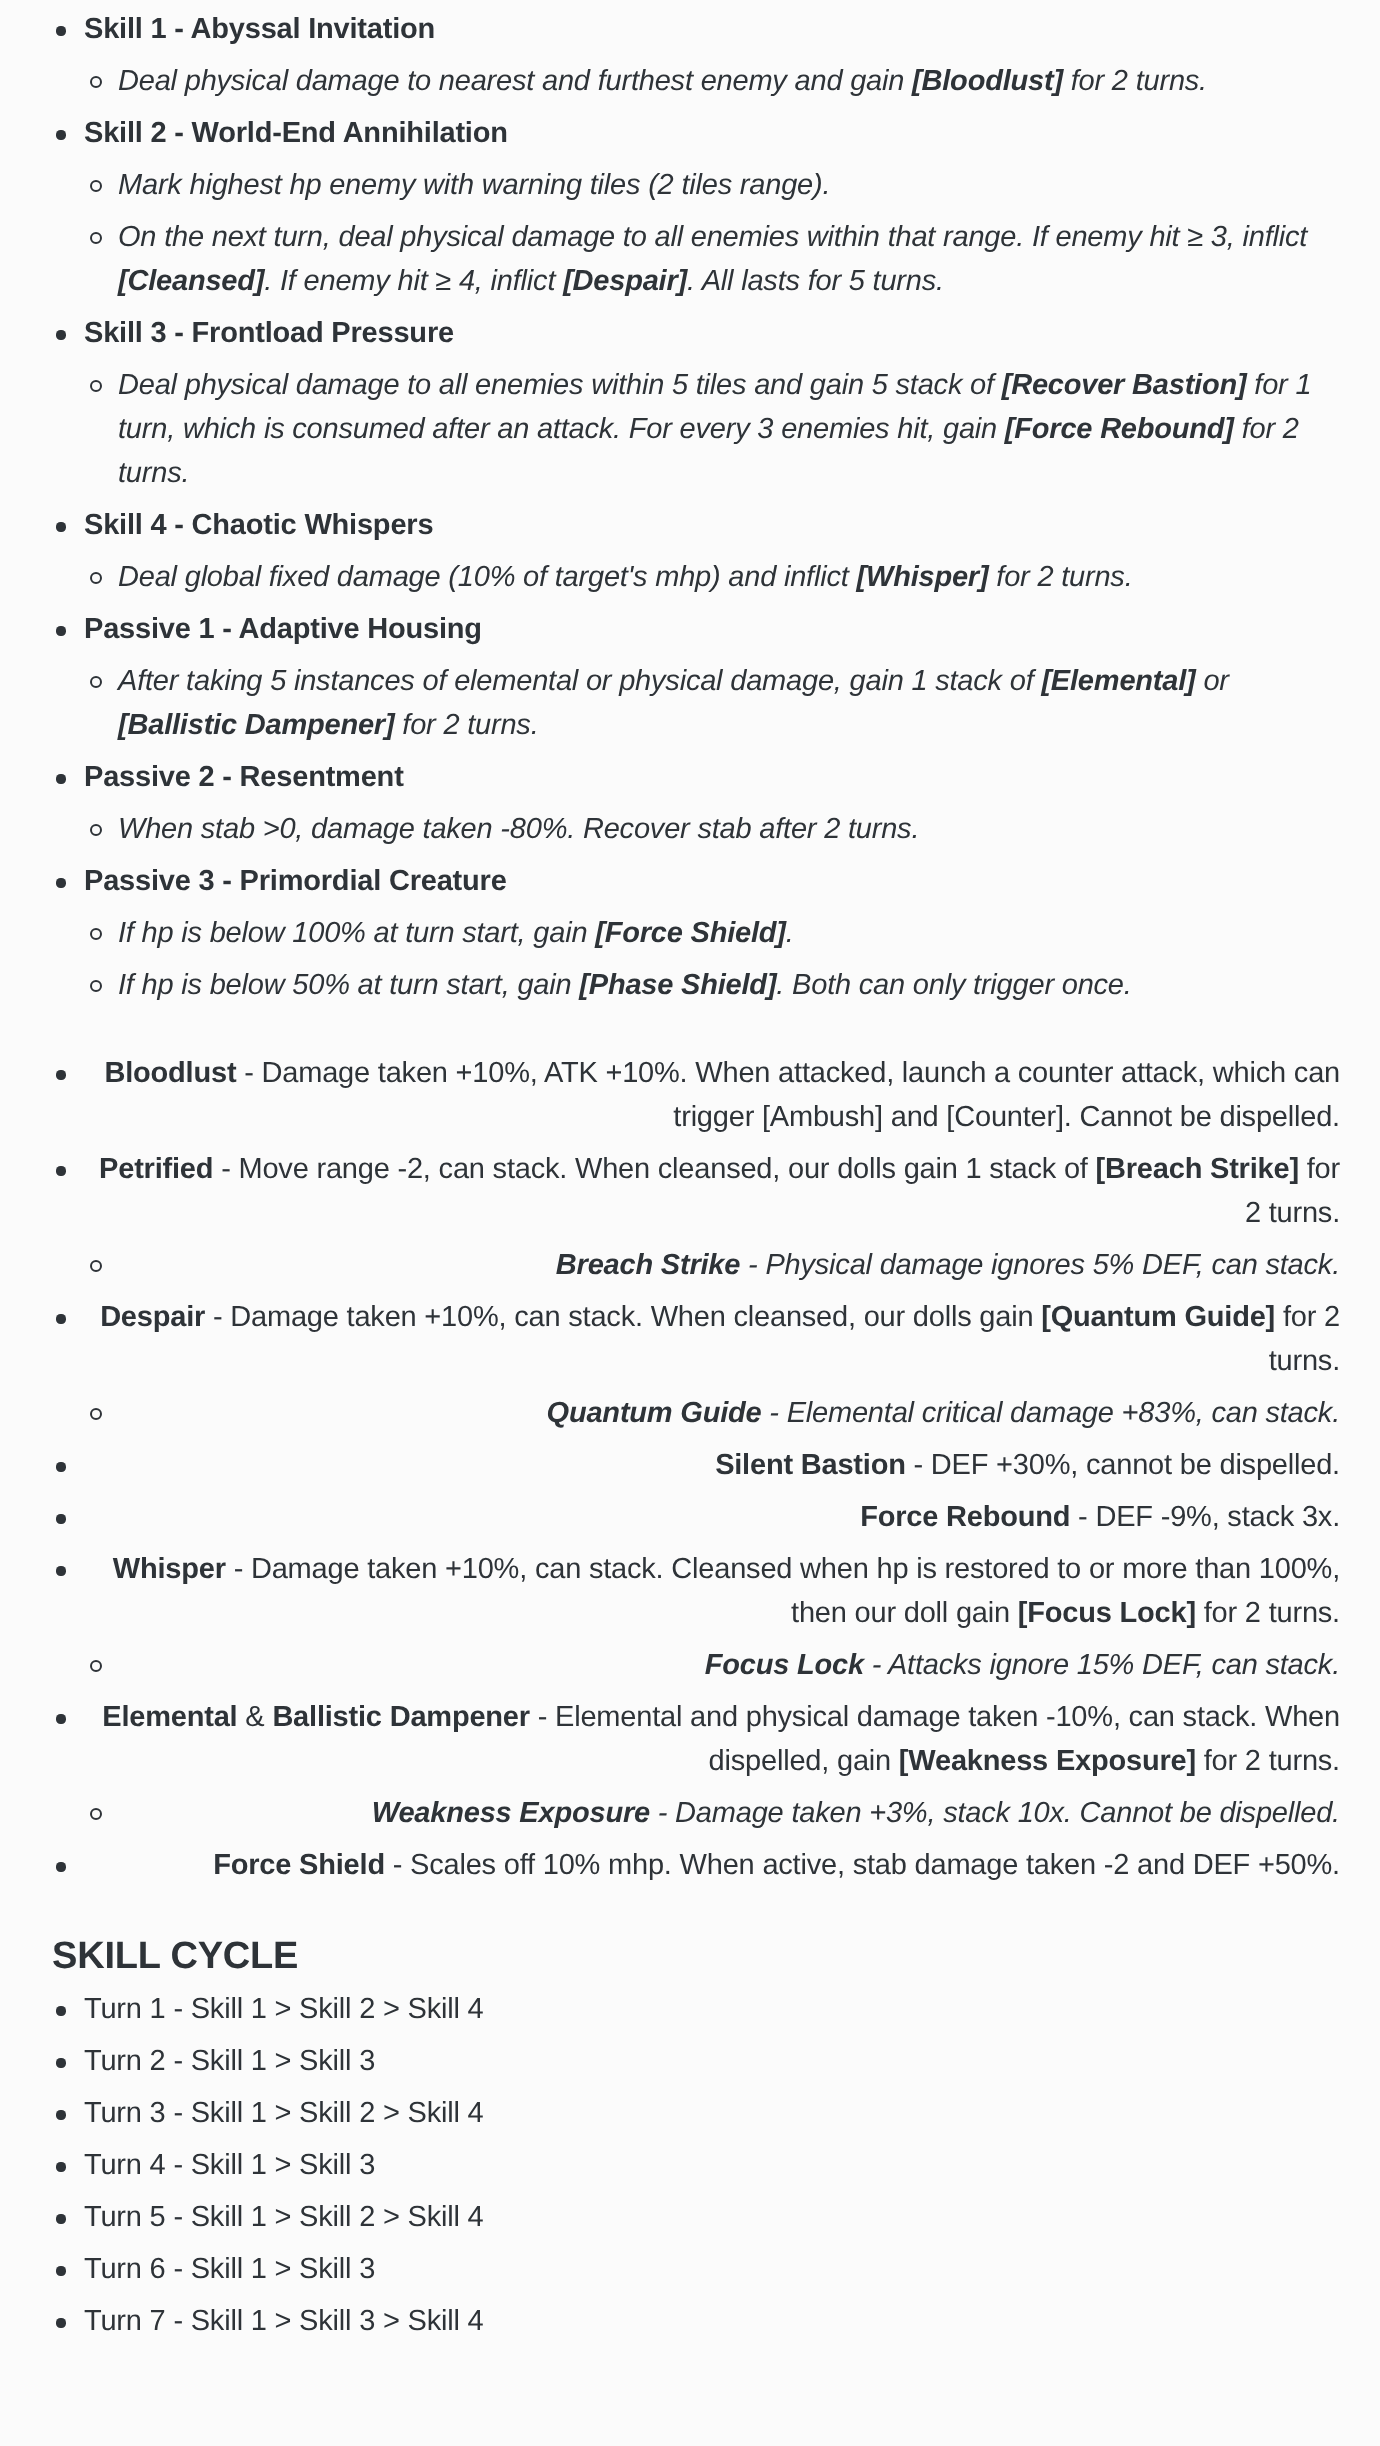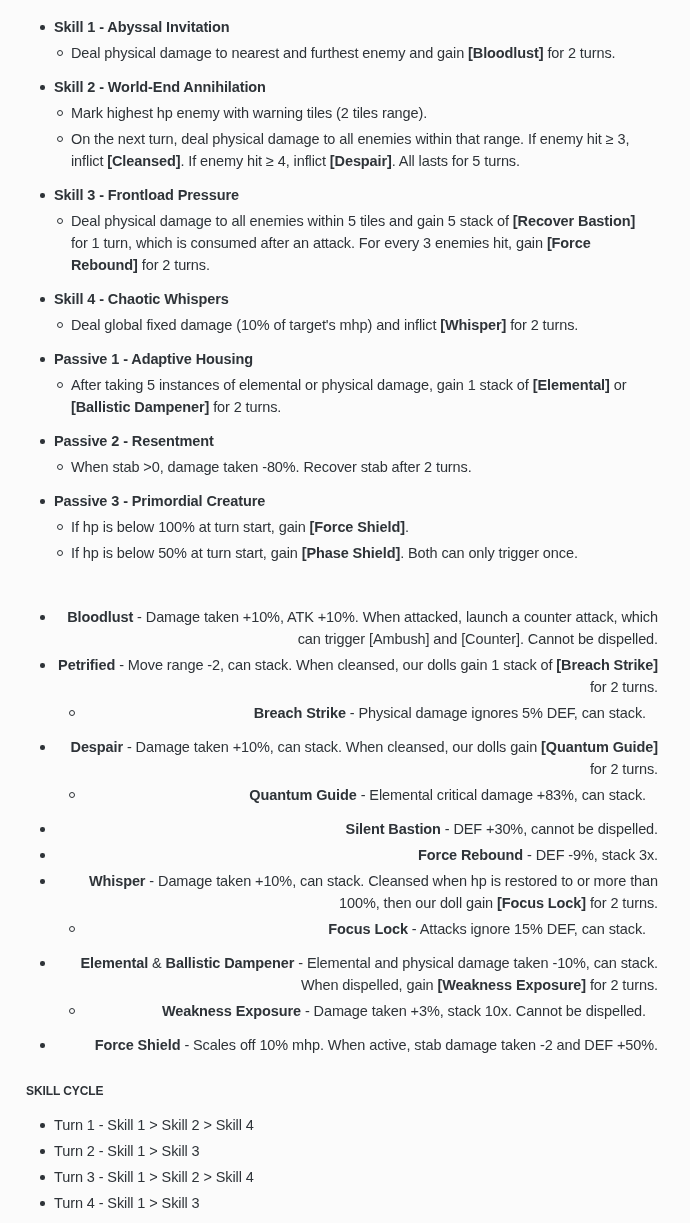--- a/index.html
+++ b/index.html
@@ -6,40 +6,40 @@
     body {
       width: 690px; height: 1223px; overflow: hidden;
       background: #fbfbfb;
       color: #2e3338;
       font-family: "Liberation Sans", sans-serif;
       font-size: 14.5px;
       line-height: 22px;
       letter-spacing: -0.1px;
     }
     .doc { padding: 4px 0 0 0; }
-    ul { margin: 12px; padding: 0; list-style: none; }
+    ul { margin: 0; padding: 0; list-style: none; }
     .l1 > li { position: relative; padding-left: 42px; padding-right: 20px; margin-bottom: 4px; }
     .l1 > li::before {
       content: ""; position: absolute; left: 28px; top: 9px;
       width: 4.5px; height: 4.5px; border-radius: 50%; background: #2e3338;
     }
-    .l2 { margin-top: 4px; }
+    .l2 { margin-top: 4px; font-style: italic; }
     .l2 > li { position: relative; padding-left: 17px; margin-bottom: 4px; }
     .l2 > li::before {
       content: ""; position: absolute; left: 3px; top: 8px;
       width: 4px; height: 4px; border-radius: 50%; border: 1.2px solid #2e3338; background: transparent;
     }
     .l2.skills { margin-left: 0; }
     .l2.nested-def > li { padding-left: 16px; }
     b { font-weight: bold; color: #2e3338; }
     .section-gap { height: 18px; }
     .defs > li { margin-bottom: 4px; text-align: right; }
     .heading {
       padding-left: 26px; margin-top: 24px; margin-bottom: 4px;
-      font-weight: bold; font-size: 12px;
+      font-weight: bold; font-size: 19px;
     }
     .cycle > li { margin-bottom: 4px; }
   </style>
 </head>
 <body>
 
 <div class="doc">
   <ul class="l1" id="skills-list">
       <li><b>Skill 1 - Abyssal Invitation</b><ul class="l2 skills">
           <li><span>Deal physical damage to nearest and furthest enemy and gain </span><b>[Bloodlust]</b><span> for 2 turns.</span></li>

